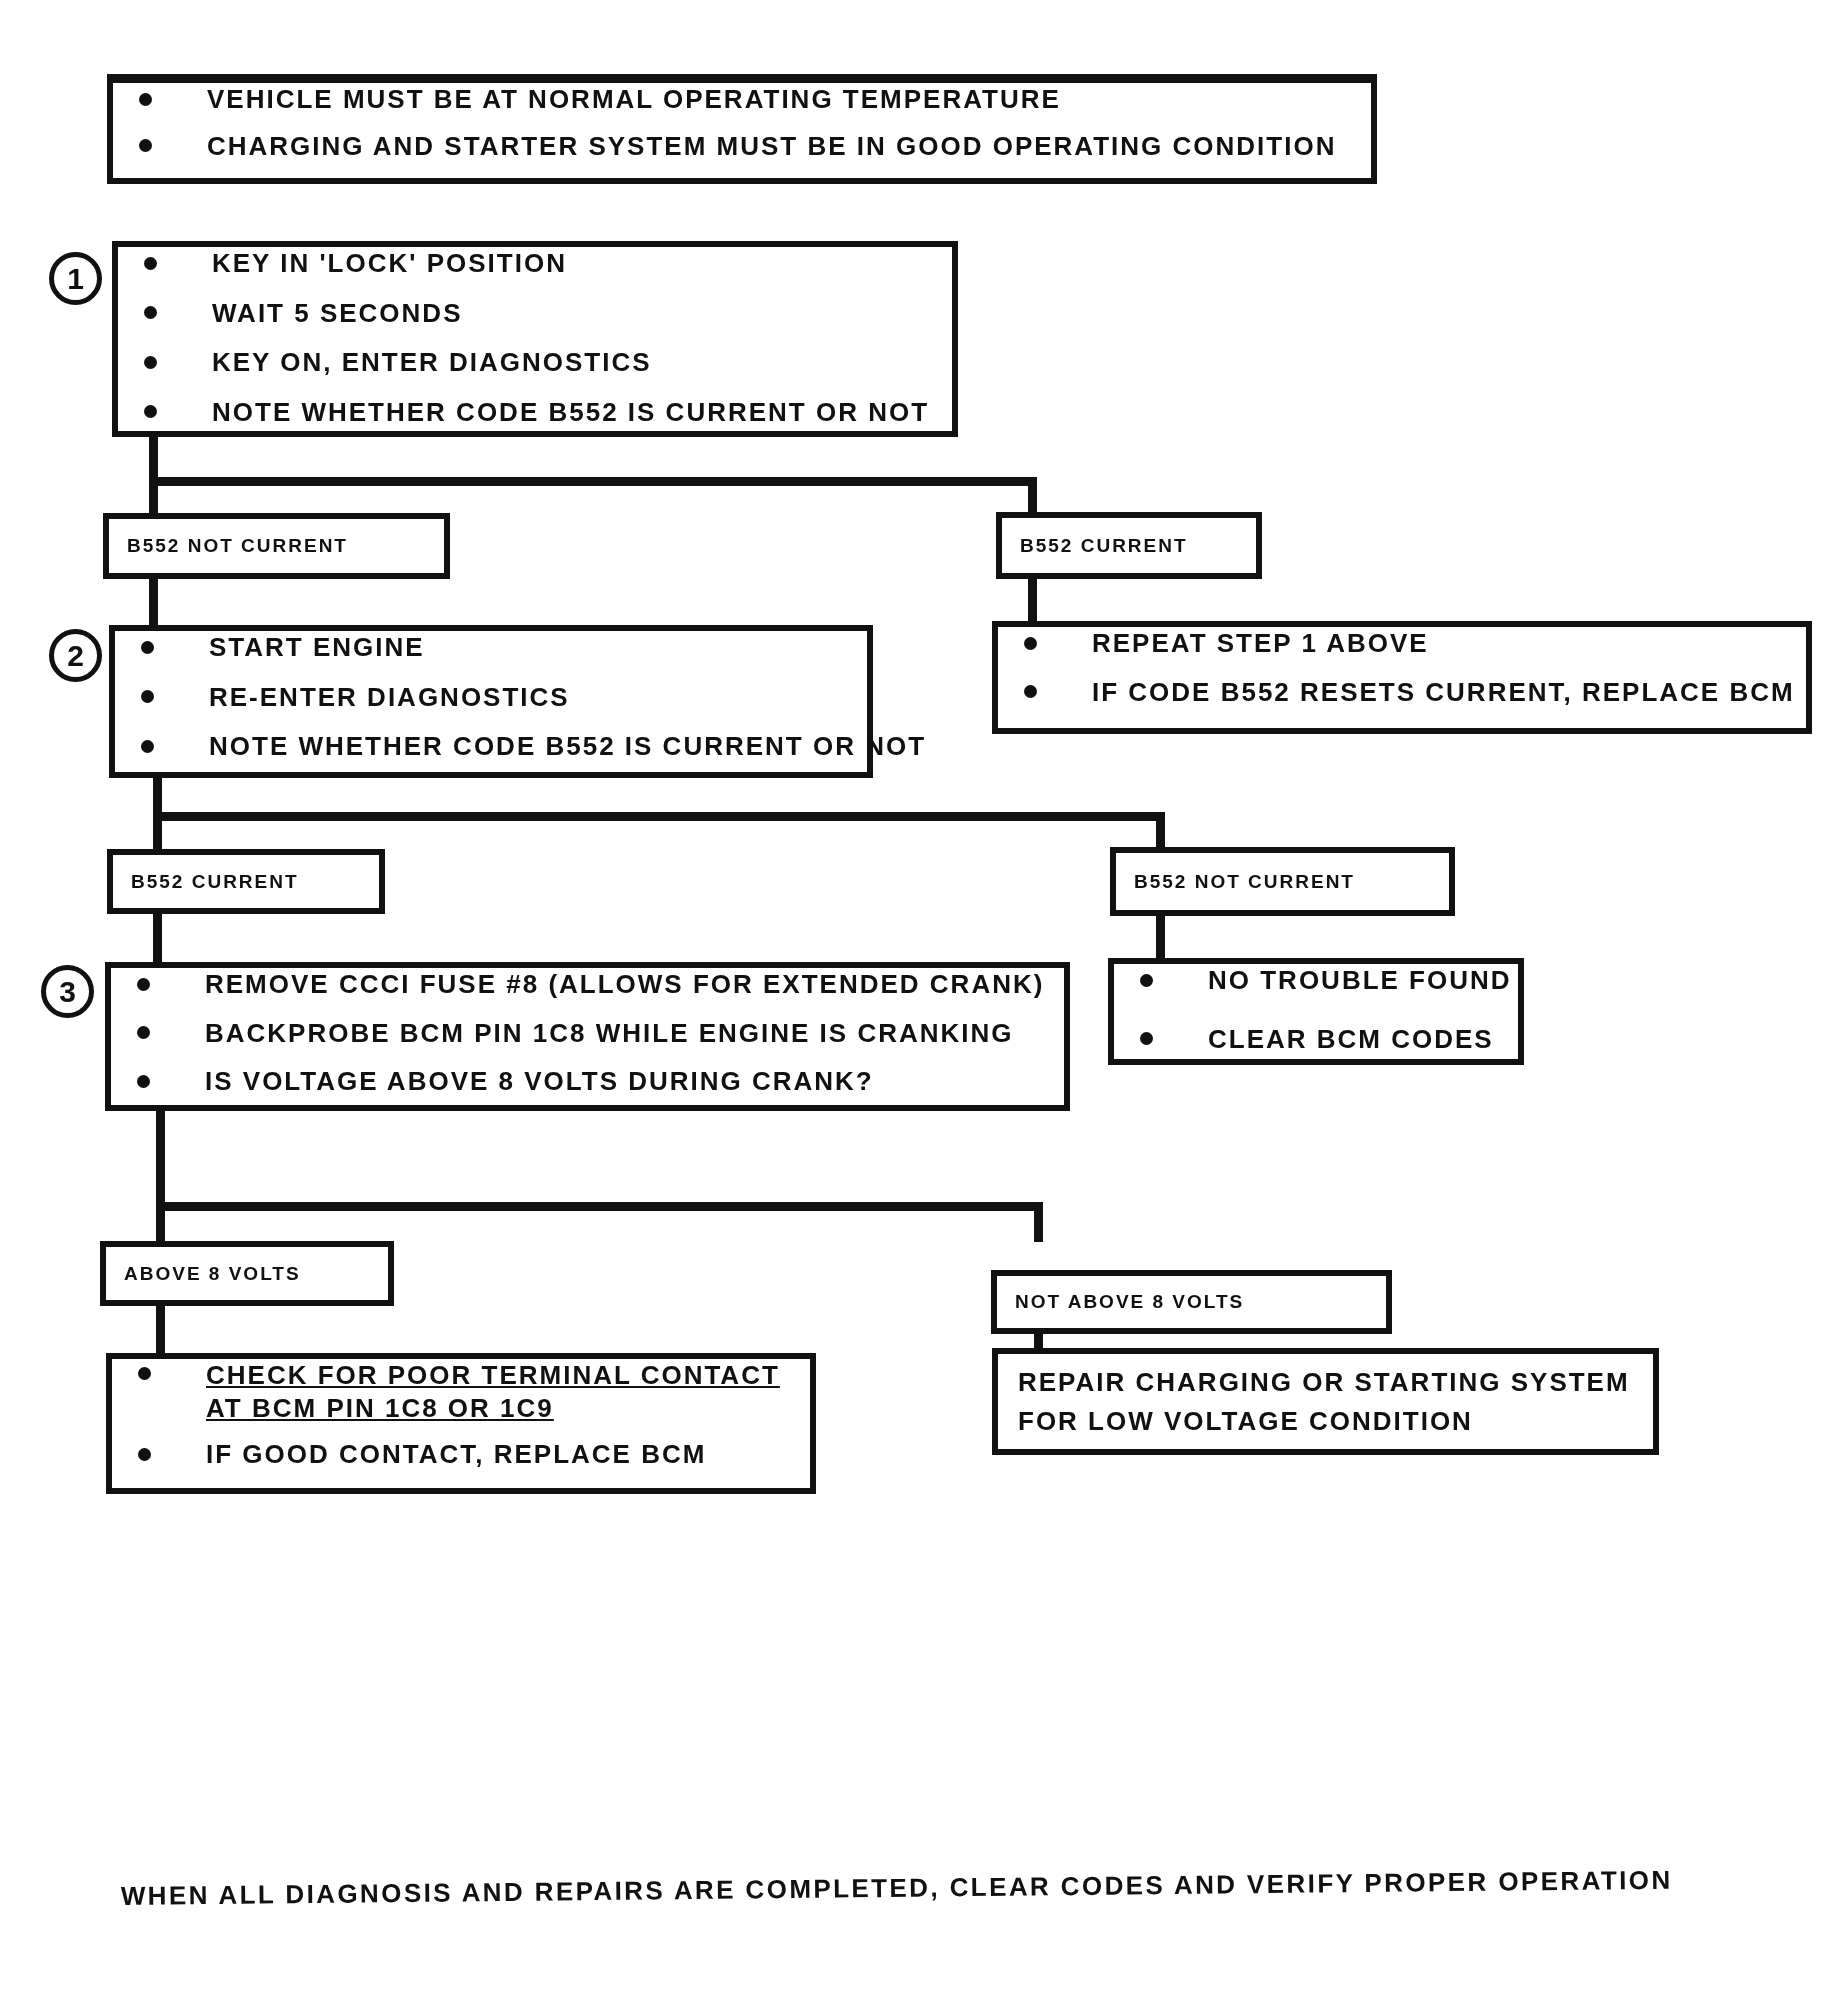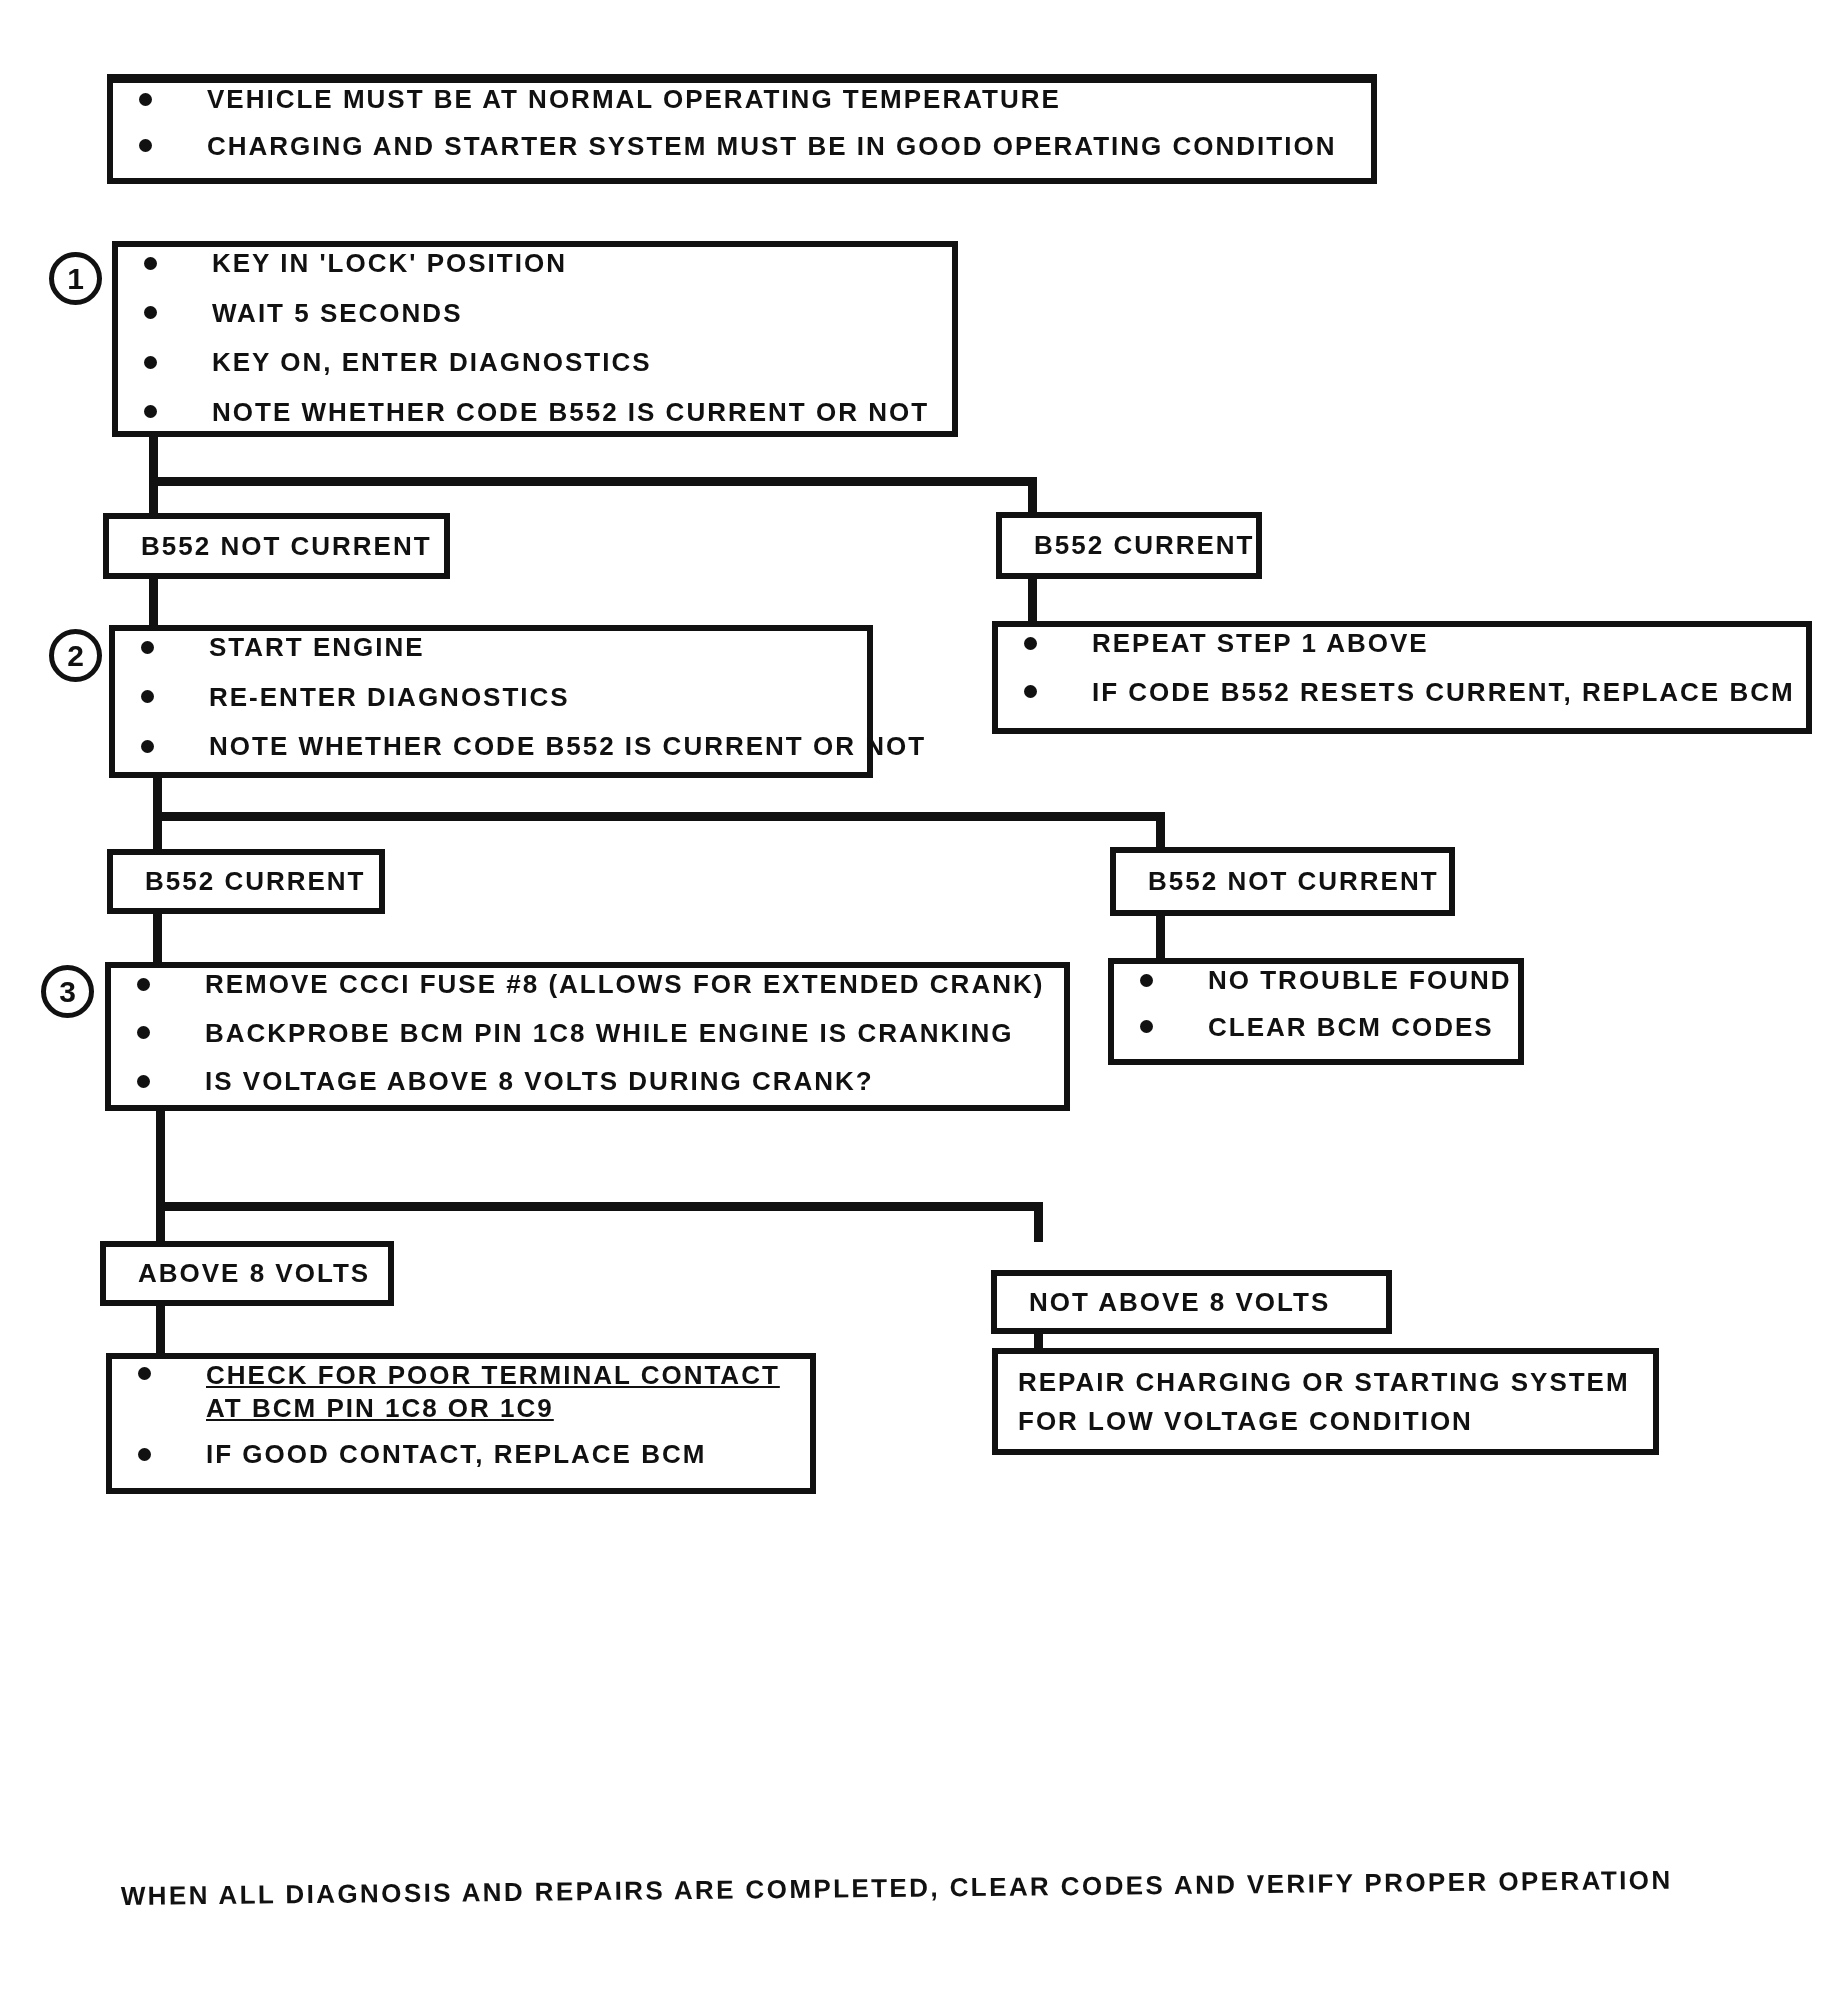--- a/index.html
+++ b/index.html
@@ -23,22 +23,22 @@
   .dot {
     width:13px; height:13px; border-radius:50%; background:#111111;
     flex:none; margin-right:55px;
   }
   .toprow .dot { margin-top:8px; }
   .btxt {
     font-size:26px; line-height:1.25; letter-spacing:2px; white-space:nowrap;
   }
   .blk { display:block; }
   .lbl {
-    display:flex; align-items:center; padding-left:32px;
-    font-size:26px; letter-spacing:2px; white-space:nowrap;text-align:right;
+    display:flex; align-items:center; padding-left:18px;
+    font-size:19px; letter-spacing:2px; white-space:nowrap;text-align:right;
   }
   .plain { padding-left:20px; justify-content:center; }
   .numcircle {
     position:absolute; width:53px; height:53px; box-sizing:border-box;
     border:5px solid #111111; border-radius:50%; background:#ffffff;
     display:flex; align-items:center; justify-content:center;
     font-size:30px;
   }
   .footer {
     position:absolute; left:121px; top:1881px; font-size:26px;
@@ -147,21 +147,21 @@
   </div>
 
   <div class="box lbl" style="left:107px;top:849px;width:278px;height:65px">
     <span>B552 CURRENT</span>
   </div>
   <div class="box lbl" style="left:1110px;top:847px;width:345px;height:69px">
     <span>B552 NOT CURRENT</span>
   </div>
 
   <div class="box" style="left:1108px;top:958px;width:416px;height:107px">
-    <div class="stack" style="gap:14px">
+    <div class="stack" style="gap:26px">
       <div class="row">
         <span class="dot"></span>
         <span class="btxt">NO TROUBLE FOUND</span>
       </div>
       <div class="row">
         <span class="dot"></span>
         <span class="btxt">CLEAR BCM CODES</span>
       </div>
     </div>
   </div>

